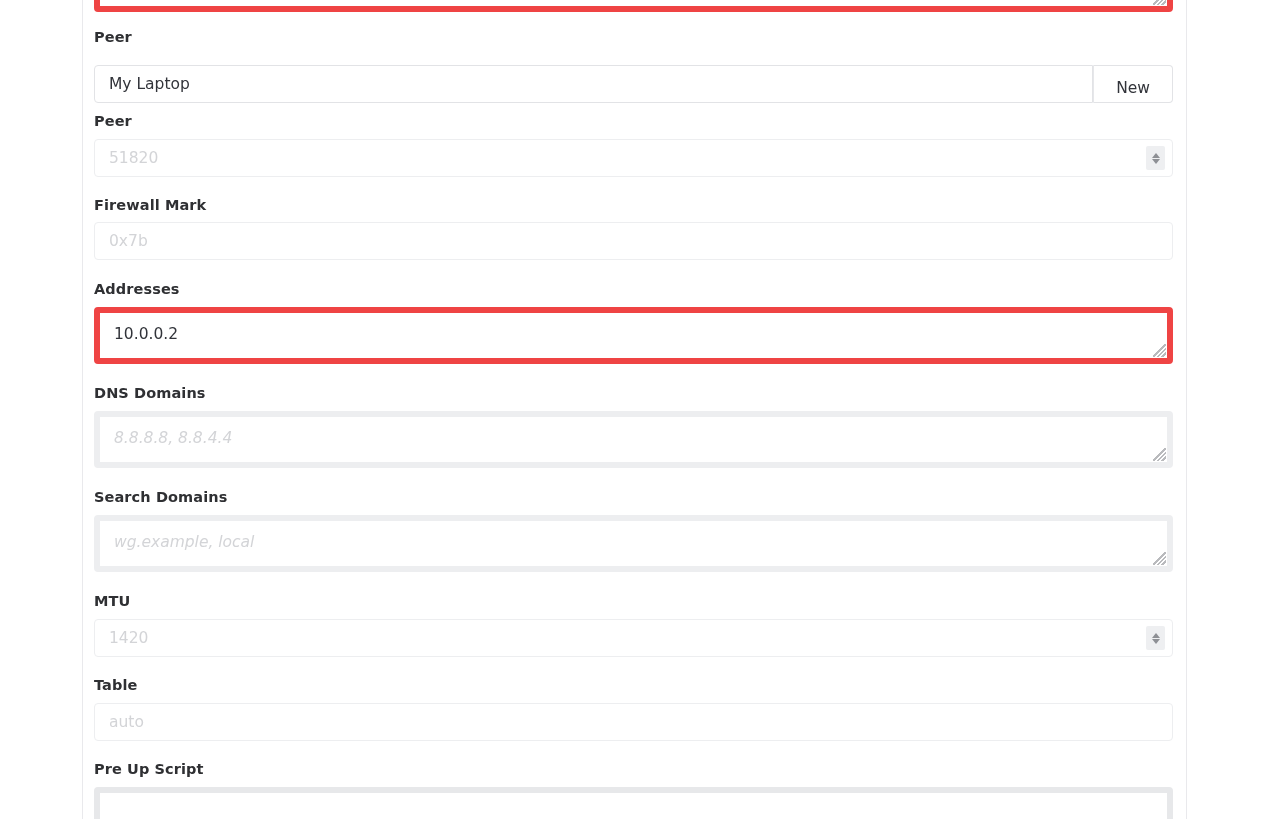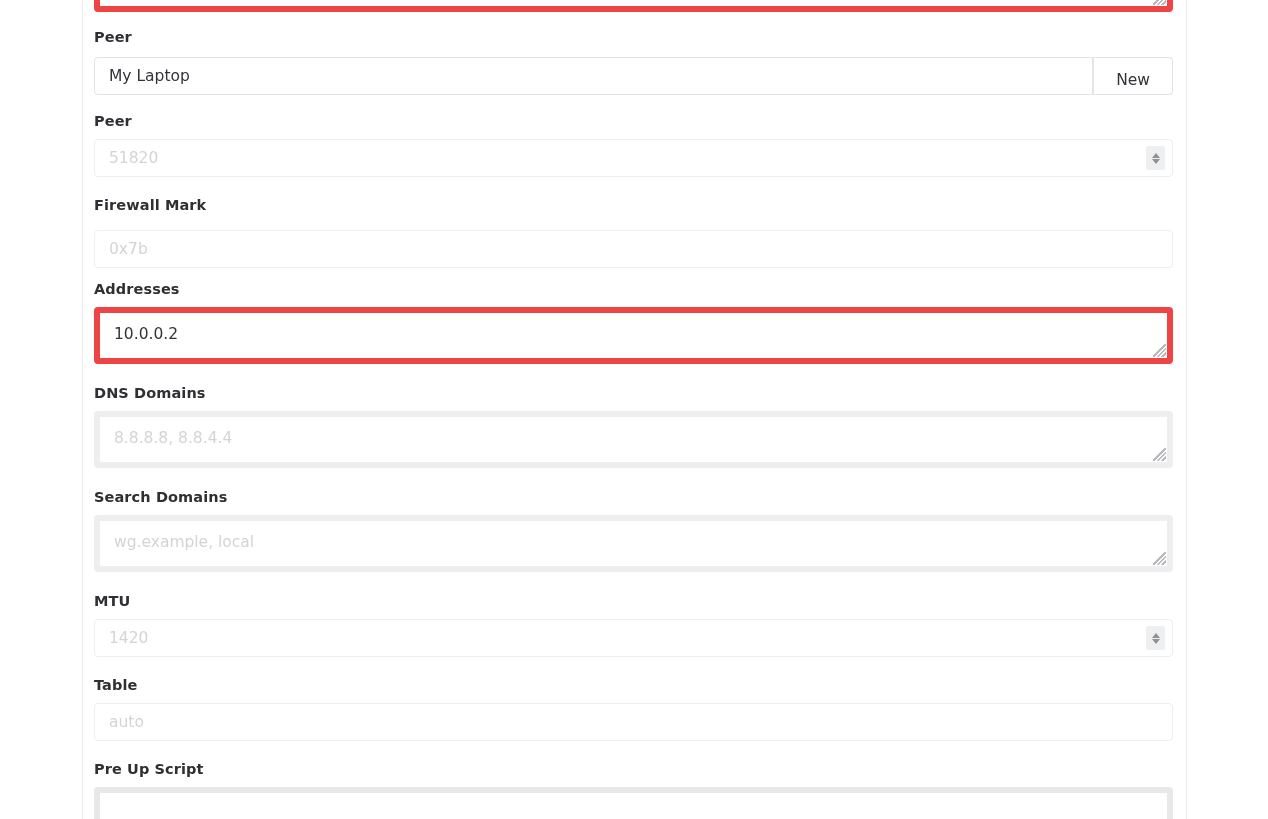--- a/index.html
+++ b/index.html
@@ -59,21 +59,21 @@
     font-family: "DejaVu Sans", "Liberation Sans", sans-serif;
     font-size: 15.5px;
     color: #32343a;
     padding: 0 14px;
     outline: none;
   }
   .ctrl.input { height: 38px; line-height: 36px; }
   .ctrl.faint-border { border-color: #edeef0; }
 
   .ctrl::placeholder { color: #d3d4d7; }
-  .ph { color: #d3d4d7; }
+  .ph { color: #d3d4d7; font-style: italic; }
   .val { color: #32343a; }
 
   
   .ta {
     position: relative;
     width: 100%;
     background: #ffffff;
     border: 6px solid #ef4444;
     border-radius: 4px;
     font-size: 15.5px;
@@ -154,40 +154,40 @@
 
   <div class="form-col">
 
     <div class="ta" style="position:absolute; left:0; top:-52px; width:1079px; height:64px;">
       <span class="ph"></span>
       <span class="grip"></span>
     </div>
 
     <div class="field" style="position:absolute; left:0; top:28px; width:1079px;">
       <label class="lbl">Peer</label>
-      <div class="input-group" style="margin-top:11px;">
+      <div class="input-group" style="margin-top:19px;">
         <input class="ctrl input" type="text" value="My Laptop" style="">
         <button class="addon-btn">New</button>
       </div>
     </div>
 
     <div class="field" style="position:absolute; left:0; top:112px; width:1079px;">
       <label class="lbl">Peer</label>
       <div style="position:relative; margin-top:9px;">
         <input class="ctrl input faint-border" type="text" placeholder="51820" style="">
         <span class="spinner">
           <span class="chev up"></span>
           <span class="chev down"></span>
         </span>
       </div>
     </div>
 
     <div class="field" style="position:absolute; left:0; top:196px; width:1079px;">
       <label class="lbl">Firewall Mark</label>
-      <input class="ctrl input faint-border" type="text" style="margin-top: 16px;" placeholder="0x7b">
+      <input class="ctrl input faint-border" type="text" style="margin-top: 8px;" placeholder="0x7b">
     </div>
 
     <div class="field" style="position:absolute; left:0; top:280px; width:1079px;">
       <label class="lbl">Addresses</label>
       <div class="ta" style="margin-top:9px; height:57px;">
         <span class="val">10.0.0.2</span>
         <span class="grip"></span>
       </div>
     </div>
 

